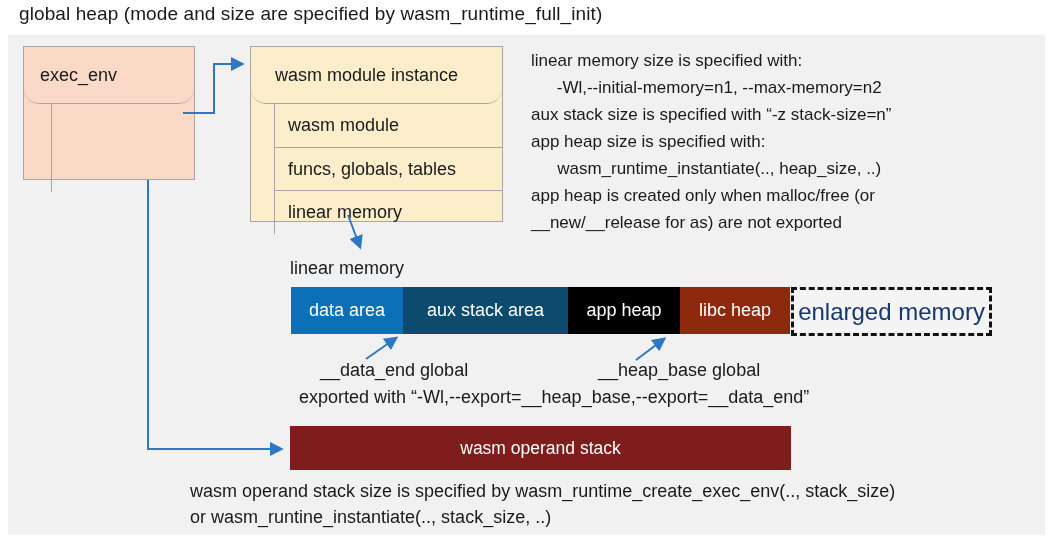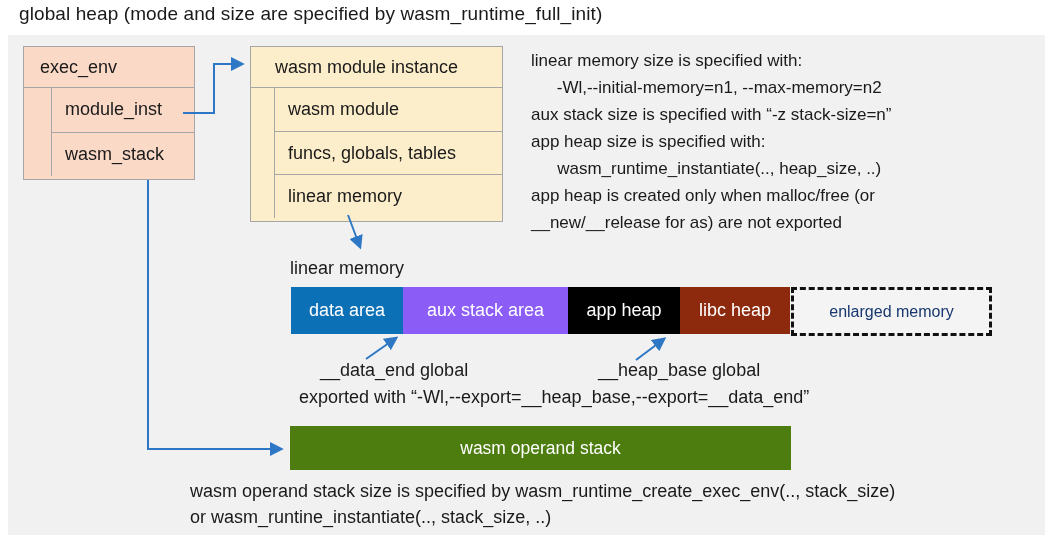--- a/index.html
+++ b/index.html
@@ -7,39 +7,39 @@
   .canvas {
     position: relative; width: 1054px; height: 547px;
     background: #ffffff; color: #1a1a1a; overflow: hidden;
   }
   .title { position: absolute; left: 19px; top: 3px; font-size: 19px; letter-spacing: .1px; }
   .panel { position: absolute; left: 8px; top: 35px; width: 1037px; height: 500px; background: #f1f1f1; }
 
   .box { position: absolute; border: 1px solid #a6a6a6; }
   .exec-box { left: 23px; top: 46px; width: 172px; height: 134px; }
   .module-box { left: 250px; top: 46px; width: 253px; height: 176px; }
-  .box-header { height: 41px; border-bottom: 1px solid #a6a6a6; display: flex; align-items: center; padding-left: 16px; font-size: 18px; }
+  .box-header { height: 57px; border-bottom: 1px solid #a6a6a6; display: flex; align-items: center; padding-left: 16px; font-size: 18px; border-radius: 15px; }
   .module-box .box-header { padding-left: 24px; }
   .box-body { display: flex; height: calc(100% - 44px); }
   .indent-col { width: 28px; border-right: 1px solid #a6a6a6; }
   .module-box .indent-col { width: 24px; }
   .rows { flex: 1; display: flex; flex-direction: column; }
   .row { flex: 1; display: flex; align-items: center; padding-left: 13px; font-size: 18px; border-bottom: 1px solid #a6a6a6; }
   .row:last-child { border-bottom: none; }
 
   .notes { position: absolute; left: 531px; top: 47px; font-size: 17px; line-height: 27px; white-space: nowrap; }
   .note-line.indent { padding-left: 16px; text-align: center; }
 
   .lm-label { position: absolute; left: 290px; top: 258px; font-size: 18px; }
   .memory-bar { position: absolute; left: 291px; top: 287px; height: 47px; display: flex; }
   .segment { display: flex; align-items: center; justify-content: center; color: #ffffff; font-size: 18px; white-space: nowrap; }
   .enlarged {
     position: absolute; left: 791px; top: 287px; width: 201px; height: 49px;
     border: 3px dashed #111111; background: #f4f4f4;
-    display: flex; align-items: center; justify-content: center; font-size: 16px;
+    display: flex; align-items: center; justify-content: center; font-size: 24px;
   }
 
   .ann { position: absolute; font-size: 18px; white-space: nowrap; }
   .ann-data-end { left: 320px; top: 360px; }
   .ann-heap-base { left: 598px; top: 360px; }
   .ann-export { left: 299px; top: 387px; }
 
   .operand-bar {
     position: absolute; left: 290px; top: 426px; width: 501px; height: 44px;
     display: flex; align-items: center; justify-content: center; color: #ffffff; font-size: 17.5px;
@@ -55,24 +55,20 @@
 <div class="canvas">
 
   <div class="title">global heap (mode and size are specified by wasm_runtime_full_init)</div>
 
   <div class="panel" style="background: rgb(241, 241, 241);"></div>
 
   <div class="box exec-box" style="background: rgb(251, 217, 199);">
     <div class="box-header">exec_env</div>
     <div class="box-body">
       <div class="indent-col"></div>
-      <div class="rows">
-        <div class="row">module_inst</div>
-        <div class="row">wasm_stack</div>
-      </div>
     </div>
   </div>
 
   <div class="box module-box" style="background: rgb(253, 238, 203);">
     <div class="box-header">wasm module instance</div>
     <div class="box-body">
       <div class="indent-col"></div>
       <div class="rows">
         <div class="row">wasm module</div>
         <div class="row">funcs, globals, tables</div>
@@ -87,31 +83,31 @@
     <div class="note-line">aux stack size is specified with “-z stack-size=n”</div>
     <div class="note-line">app heap size is specified with:</div>
     <div class="note-line indent">wasm_runtime_instantiate(.., heap_size, ..)</div>
     <div class="note-line">app heap is created only when malloc/free (or</div>
     <div class="note-line">__new/__release for as) are not exported</div>
   </div>
 
   <div class="lm-label">linear memory</div>
   <div class="memory-bar">
     <div class="segment" style="width: 112px; background: rgb(12, 112, 182);">data area</div>
-    <div class="segment" style="width: 165px; background: #8b5cf6;">aux stack area</div>
+    <div class="segment" style="width: 165px; background: #0c4a6e;">aux stack area</div>
     <div class="segment" style="width: 112px; background: #000000;">app heap</div>
     <div class="segment" style="width: 110px; background: rgb(141, 42, 14);">libc heap</div>
   </div>
   <div class="enlarged" style="color: rgb(23, 55, 110);">enlarged memory</div>
 
   <div class="ann ann-data-end">__data_end global</div>
   <div class="ann ann-heap-base">__heap_base global</div>
   <div class="ann ann-export">exported with “-Wl,--export=__heap_base,--export=__data_end”</div>
 
-  <div class="operand-bar" style="background: #4d7c0f;">wasm operand stack</div>
+  <div class="operand-bar" style="background: #7f1d1d;">wasm operand stack</div>
 
   <div class="bottom-notes">
     <div>wasm operand stack size is specified by wasm_runtime_create_exec_env(.., stack_size)</div>
     <div>or wasm_runtine_instantiate(.., stack_size, ..)</div>
   </div>
 
   <svg class="overlay" viewBox="0 0 1054 547">
     <defs>
       <marker id="arr" viewBox="0 0 10 10" refX="8" refY="5" markerWidth="7" markerHeight="7" orient="auto-start-reverse">
         <path d="M0,0 L10,5 L0,10 z" fill="#2e77c4" style="fill: rgb(46, 119, 196);"></path>

